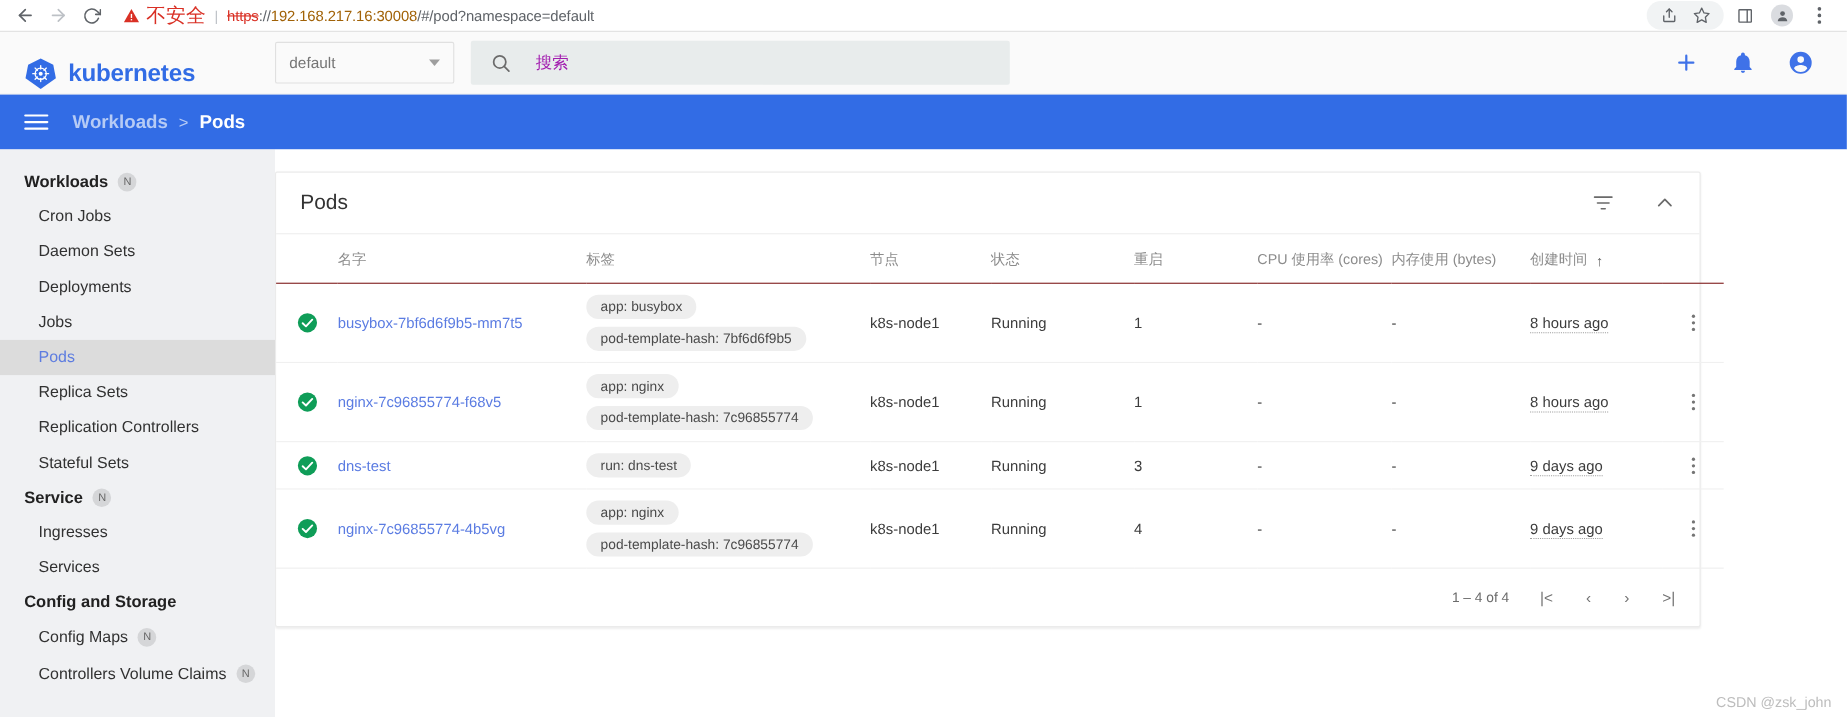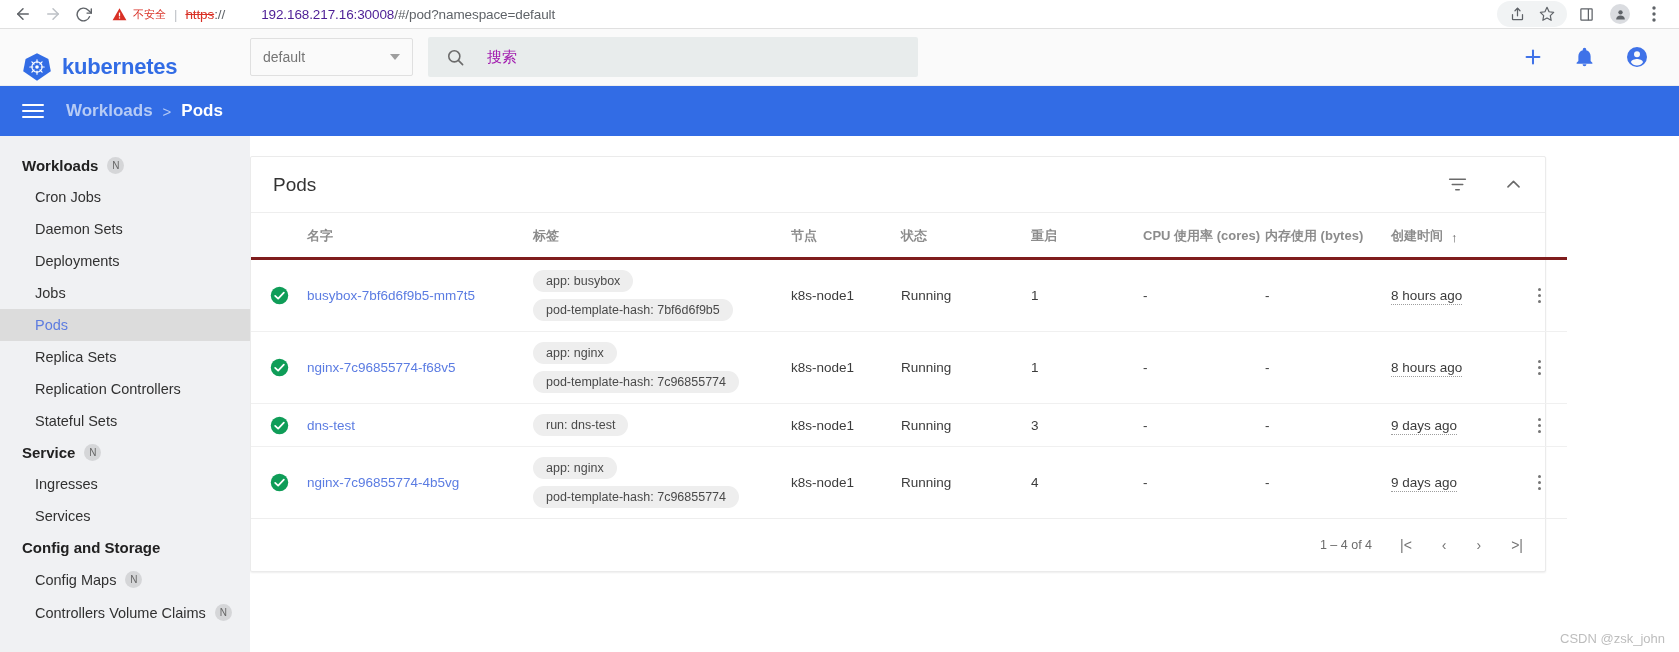--- a/index.html
+++ b/index.html
@@ -33,27 +33,27 @@
     height: 24px;
     display: flex;
     align-items: center;
     gap: 6px;
     padding-left: 12px;
     font-size: 13.5px;
     color: #202124;
     min-width: 0;
   }
   .warn-icon { color: #d93025; display: flex; align-items: center; }
-  .warn-text { color: #d93025; font-size: 11px; white-space: nowrap; }
+  .warn-text { color: #d93025; font-size: 18px; white-space: nowrap; }
   .omni-sep { color: #bdc1c6; font-size: 13px; padding: 0 2px; }
   .url-scheme {
     color: #d93025;
     text-decoration: line-through;
   }
-  .url-host { color: #4c1d95; padding-left: 36px; }
+  .url-host { color: #a16207; }
   .url-rest { color: #5f6368; }
   .url-text { white-space: nowrap; font-size: 13.5px; letter-spacing: -0.1px; }
 
   .omni-right {
     display: flex; align-items: center; gap: 2px;
     background: #f1f3f4;
     border-radius: 14px;
     padding: 0 6px;
     height: 26px;
     margin-left: auto;
@@ -199,25 +199,25 @@
     padding: 0 22px;
     border-bottom: 1px solid #eeeeee;
   }
   .card-title { font-size: 19px; color: #333333; }
   .card-actions { margin-left: auto; display: flex; align-items: center; gap: 36px; }
   .card-act-icon { color: #6a6a6a; display: flex; }
 
   table { width: 100%; border-collapse: collapse; table-layout: fixed; }
   thead th {
     font-size: 13px;
-    font-weight: bold;
+    font-weight: normal;
     color: #8c8c8c;
     text-align: left;
     padding: 14px 0 12px 0;
-    border-bottom: 3px solid #7f1d1d;
+    border-bottom: 1px solid #7f1d1d;
     white-space: nowrap;
   }
   .th-sort { display: inline-flex; align-items: flex-end; gap: 8px; }
   .sort-arrow { color: #616161; font-size: 13px; }
 
   tbody td {
     padding: 10px 0;
     border-bottom: 1px solid #f0f0f0;
     font-size: 13.5px;
     color: #3c3c3c;

